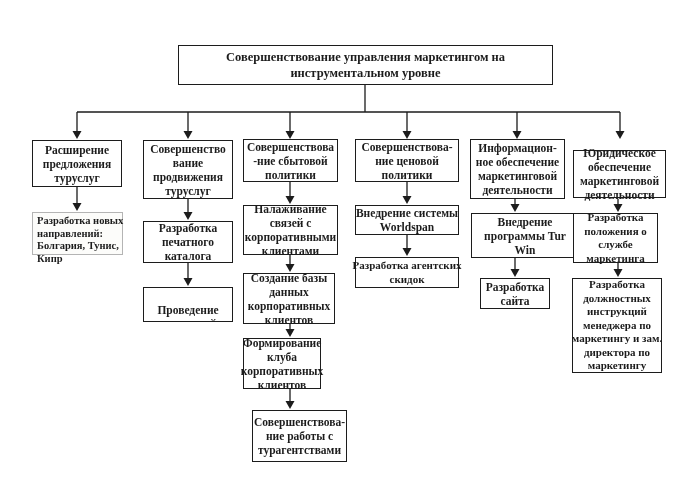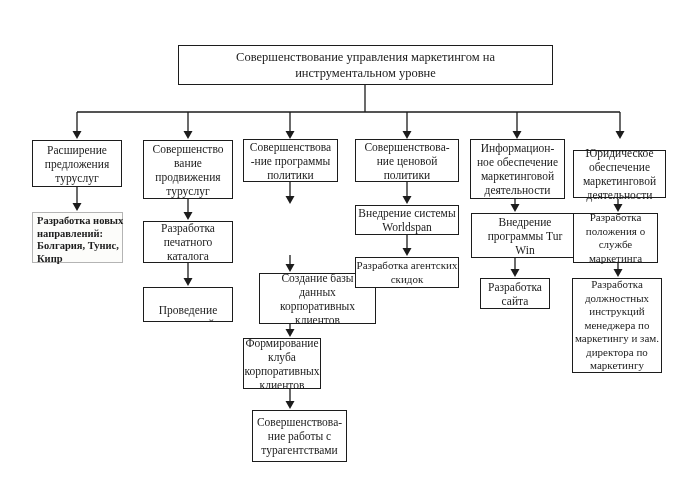--- a/index.html
+++ b/index.html
@@ -24,23 +24,24 @@
     box-sizing: border-box;
     border: 1.5px solid var(--ink, #1c1c1c);
     background: #ffffff;
     display: flex;
     align-items: center;
     justify-content: center;
     text-align: center;
     white-space: pre;
     font-size: 11.5px;
     line-height: 14px;
+    font-weight: bold;
   }
   .node.title-node {
-    font-weight: normal;
+    font-weight: bold;
     font-size: 12.5px;
     line-height: 16px;
     border-width: 1.6px;
   }
   .node.light-node {
     border: 1px solid var(--light-border, #b4b4b4);
     background: #fcfcfa;
     font-weight: bold;
     font-size: 10.5px;
     line-height: 12.5px;
@@ -96,40 +97,44 @@
       M613.5,204 H622.5 L618,212 Z
       M613.5,269 H622.5 L618,277 Z"></path>
   </svg>
 
   <div class="node title-node" style="left:178px; top:45px; width:375px; height:40px;">Совершенствование управления маркетингом на
 инструментальном уровне</div>
 
   <div class="node" style="left:32px; top:140px; width:90px; height:47px;">Расширение
 предложения
 туруслуг</div>
-  <div class="node light-node" style="left:32px; top:212px; width:91px; height:51px;">Разработка новых
+  <div class="node light-node" style="left:32px; top:212px; width:91px; height:43px;">Разработка новых
 направлений:
 Болгария, Тунис,
 Кипр</div>
 
   <div class="node" style="left:143px; top:140px; width:90px; height:59px;">Совершенство
 вание
 продвижения
 туруслуг</div>
   <div class="node" style="left:143px; top:221px; width:90px; height:42px;">Разработка
 печатного
 каталога</div>
   <div class="node clip-node" style="left:143px; top:287px; width:90px; height:35px;">Проведение
 рекламной
 кампании</div>
 
   <div class="node" style="left:243px; top:139px; width:95px; height:43px;">Совершенствова
--ние программы
+-ние сбытовой
 политики</div>
-  <div class="node" style="left:259px; top:273px; width:117px; height:51px;">Создание базы
+  <div class="node" style="left:243px; top:205px; width:95px; height:50px;">Налаживание
+связей с
+корпоративными
+клиентами</div>
+  <div class="node" style="left:243px; top:273px; width:92px; height:51px;">Создание базы
 данных
 корпоративных
 клиентов</div>
   <div class="node" style="left:243px; top:338px; width:78px; height:51px;">Формирование
 клуба
 корпоративных
 клиентов</div>
   <div class="node" style="left:252px; top:410px; width:95px; height:52px;">Совершенствова-
 ние работы с
 турагентствами</div>

